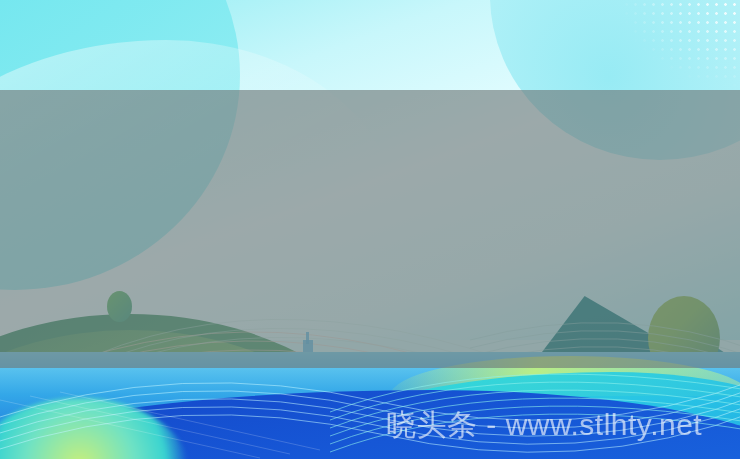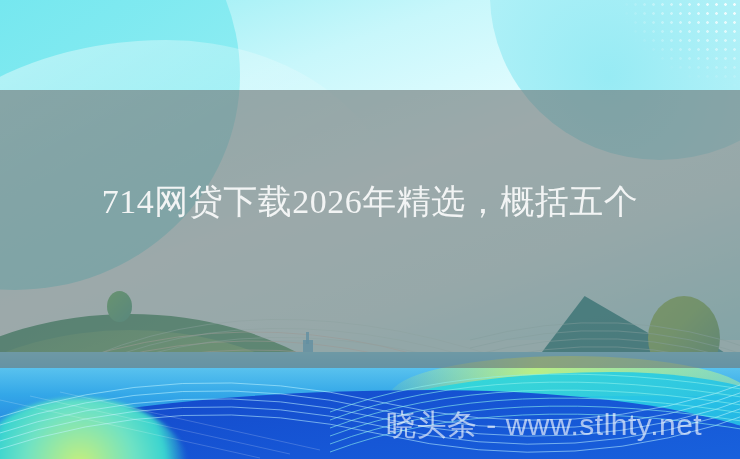--- a/index.html
+++ b/index.html
@@ -326,18 +326,17 @@
         <path d="M 0 400 L 260 458"></path>
         <path d="M 30 396 L 290 454"></path>
         <path d="M 60 392 L 320 450"></path>
       </g>
     </svg>
   </div>
 
   <div class="gray-band"></div>
 
   <div class="title-wrap">
-    <div class="title-line">714网贷下载2026年精选，概括五个</div>
   </div>
 
   <div class="watermark">晓头条 - www.stlhty.net</div>
 
 </div>
 
 </body></html>

